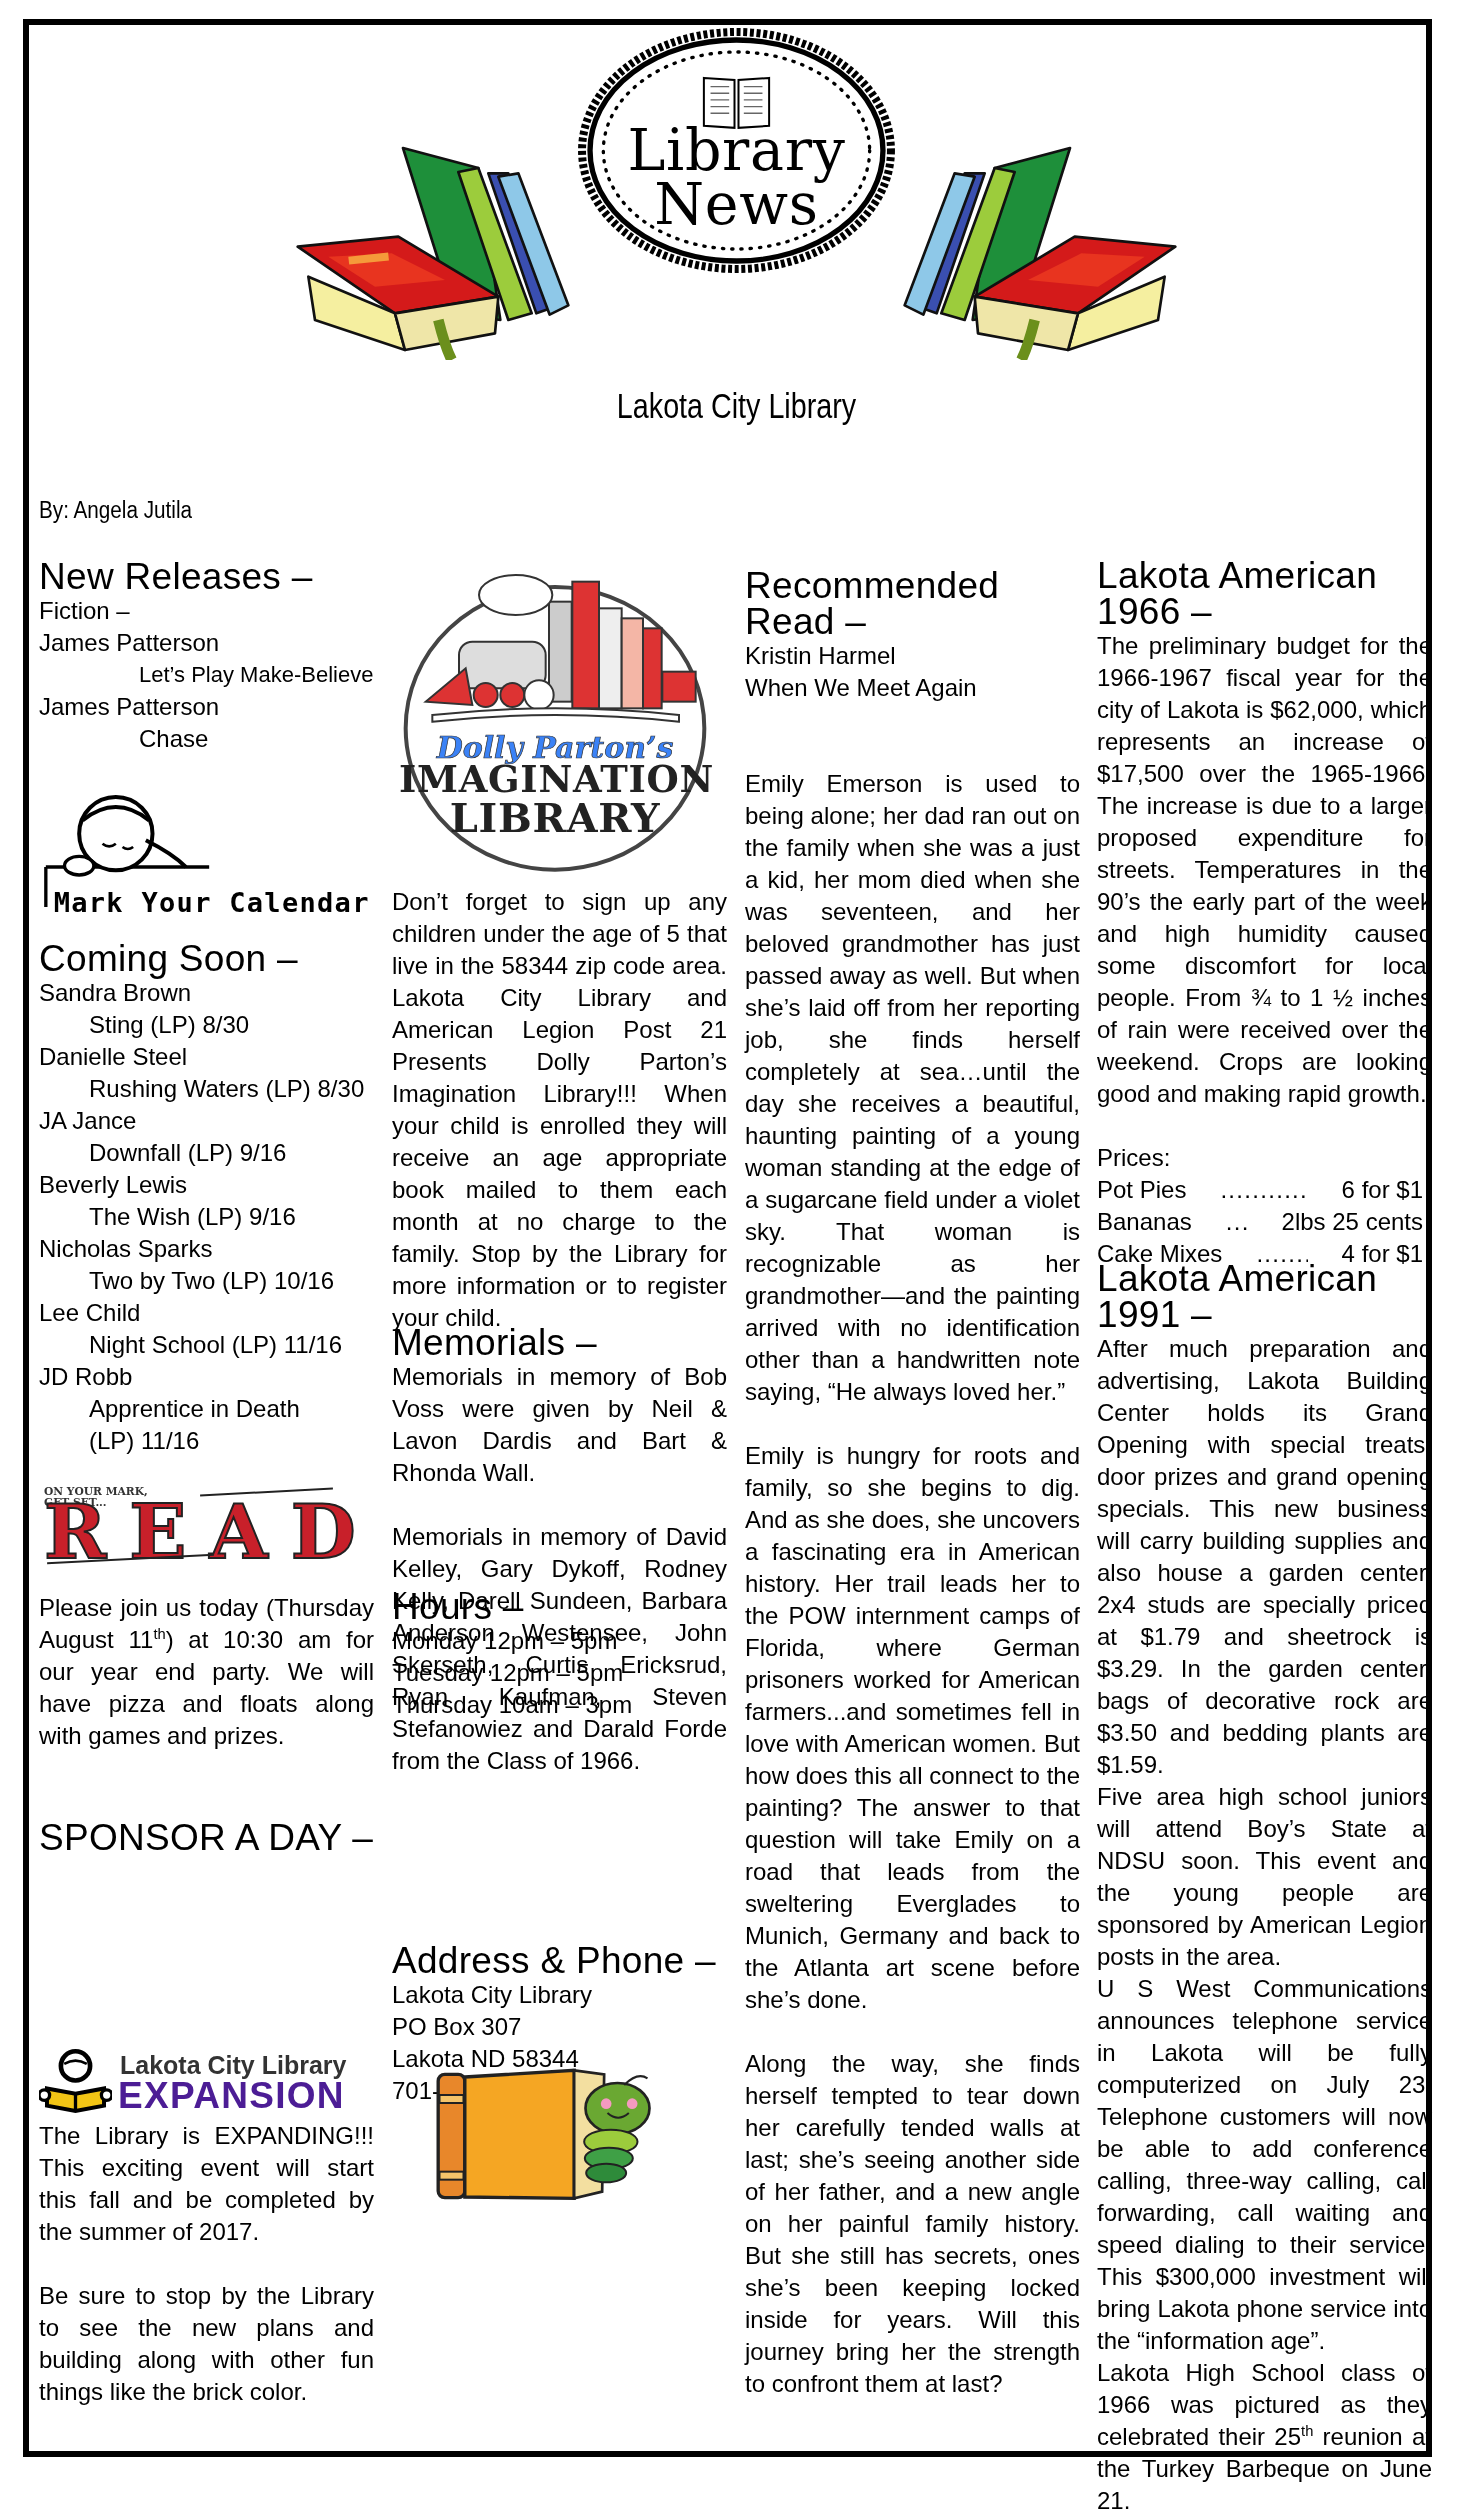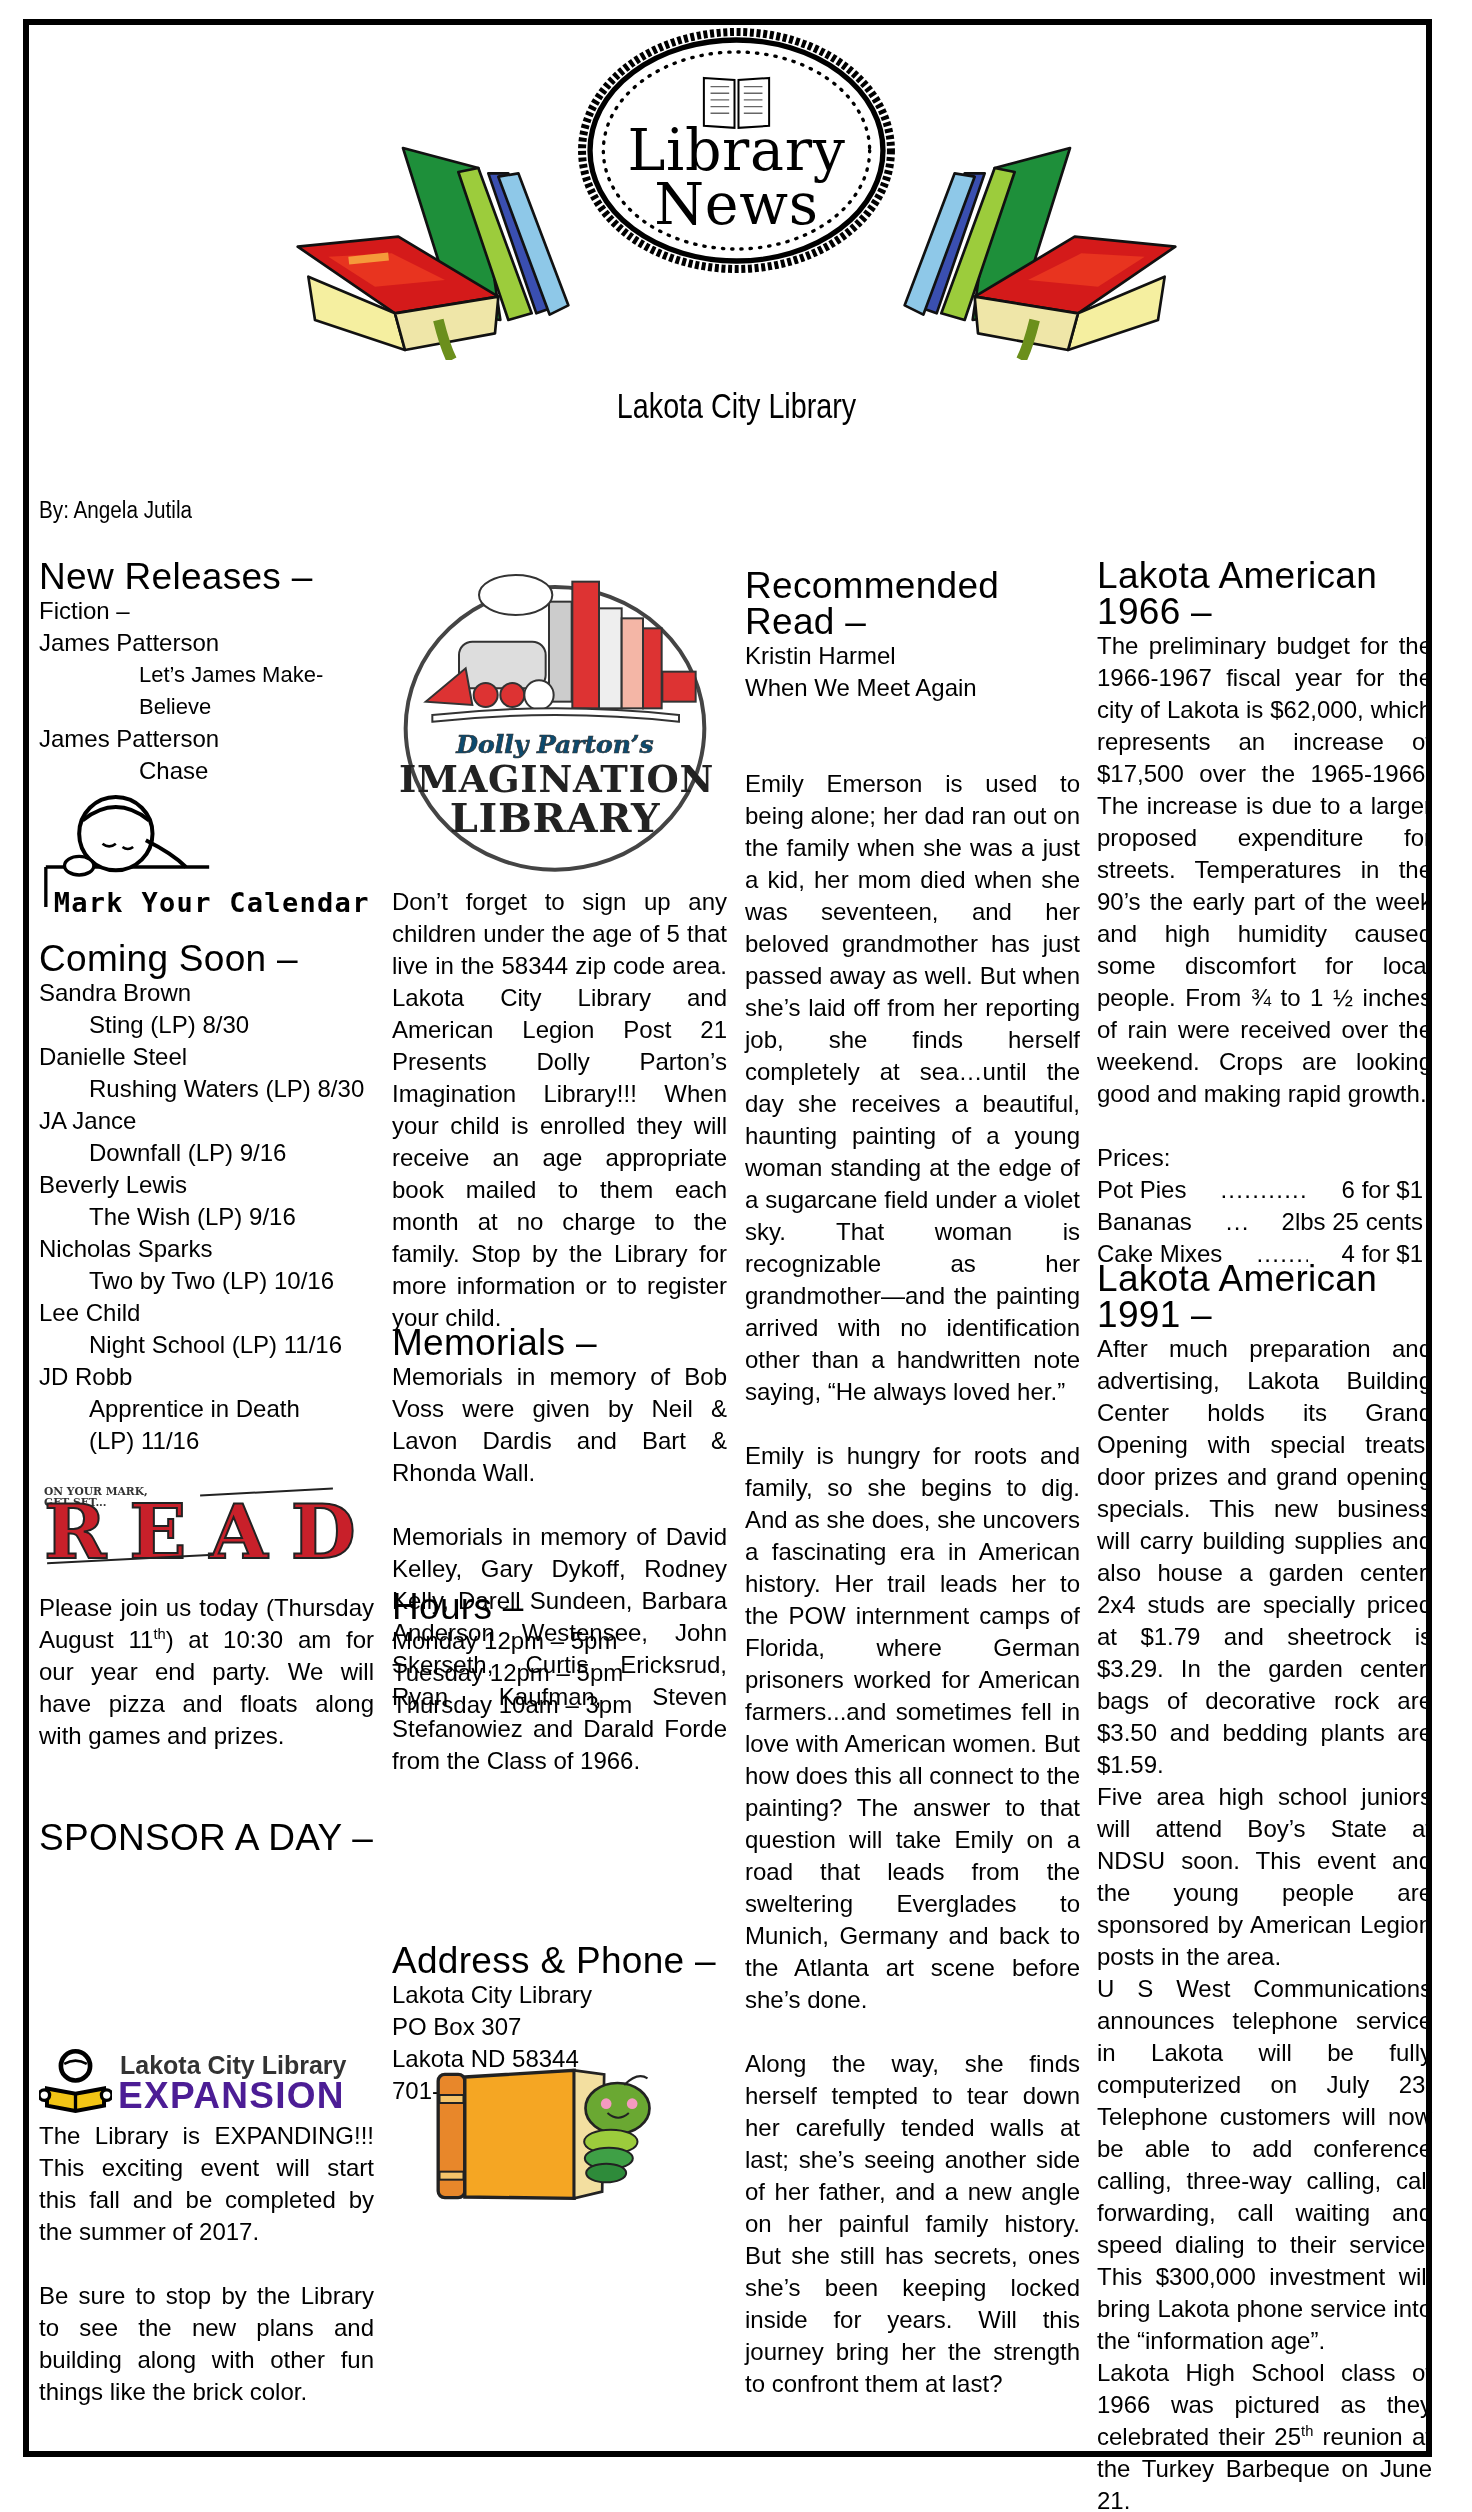--- a/index.html
+++ b/index.html
@@ -24,22 +24,22 @@
   .emblem-title { position:absolute; left:0; width:100%; text-align:center;
                   font-family:"DejaVu Serif", serif; font-size:57px; line-height:59px; letter-spacing:0.7px; }
   .subtitle { position:absolute; left:0; width:1473px; top:386px; text-align:center;
               font-size:35px; transform:scaleX(0.82); }
   .byline { position:absolute; left:39px; top:497px; font-size:23px; transform:scaleX(0.9); transform-origin:left; }
   .mark-text { font-family:"DejaVu Sans Mono", monospace; font-weight:bold; font-size:27px; letter-spacing:1.3px; }
   .read-word { font-family:"DejaVu Serif", serif; font-weight:bold; font-size:75px; color:#c8202a;
                -webkit-text-stroke:2px #222; letter-spacing:23px; line-height:75px; }
   .exp-top { font-size:25px; color:#333; font-weight:bold; }
   .exp-big { font-size:37px; color:#4c1d95; font-weight:bold; letter-spacing:1.3px; line-height:40px; }
-  .il-script { font-family:"DejaVu Serif", serif; font-style:italic; font-weight:bold; color:#0c4a6e;
-               font-size:25px; text-align:center; -webkit-text-stroke:0.7px #333; }
+  .il-script { font-family:"DejaVu Serif", serif; font-style:italic; font-weight:bold; color:#3b82f6;
+               font-size:30px; text-align:center; -webkit-text-stroke:0.7px #333; }
   .il-big { font-family:"DejaVu Serif", serif; font-weight:bold; color:#222; text-align:center;
             line-height:43px; letter-spacing:0.7px; }
 </style>
 </head>
 <body>
 
 <div class="frame"></div>
 
 <svg class="abs" style="left:288px;top:120px" width="294" height="240" viewBox="0 0 440 360">
   <g stroke="#111" stroke-width="4" stroke-linejoin="round">
@@ -85,21 +85,21 @@
   <div class="emblem-title" style="top:147px">News</div>
 </div>
 
 <div class="subtitle">Lakota City Library</div>
 <div class="byline">By: Angela Jutila</div>
 
 <div class="col" style="left:39px;top:559px">
   <div class="h">New Releases –</div>
   <div>Fiction –</div>
   <div>James Patterson</div>
-  <div class="indent" style="font-size:22px">Let’s James Make-Believe</div>
+  <div class="indent" style="font-size:22px">Let’s Play Make-Believe</div>
   <div>James Patterson</div>
   <div class="indent">Chase</div>
 </div>
 
 <div class="abs" style="left:39px;top:787px;width:334px;height:147px">
   <svg class="abs" style="left:0;top:0" width="187" height="120" viewBox="0 0 280 180">
     <path d="M10 120 H255" stroke="#000" stroke-width="5"></path>
     <path d="M10 120 V200" stroke="#000" stroke-width="5"></path>
     <circle cx="115" cy="70" r="55" fill="#fff" stroke="#000" stroke-width="6"></circle>
     <path d="M65 50 q50 -40 100 0" stroke="#000" stroke-width="6" fill="none"></path>

